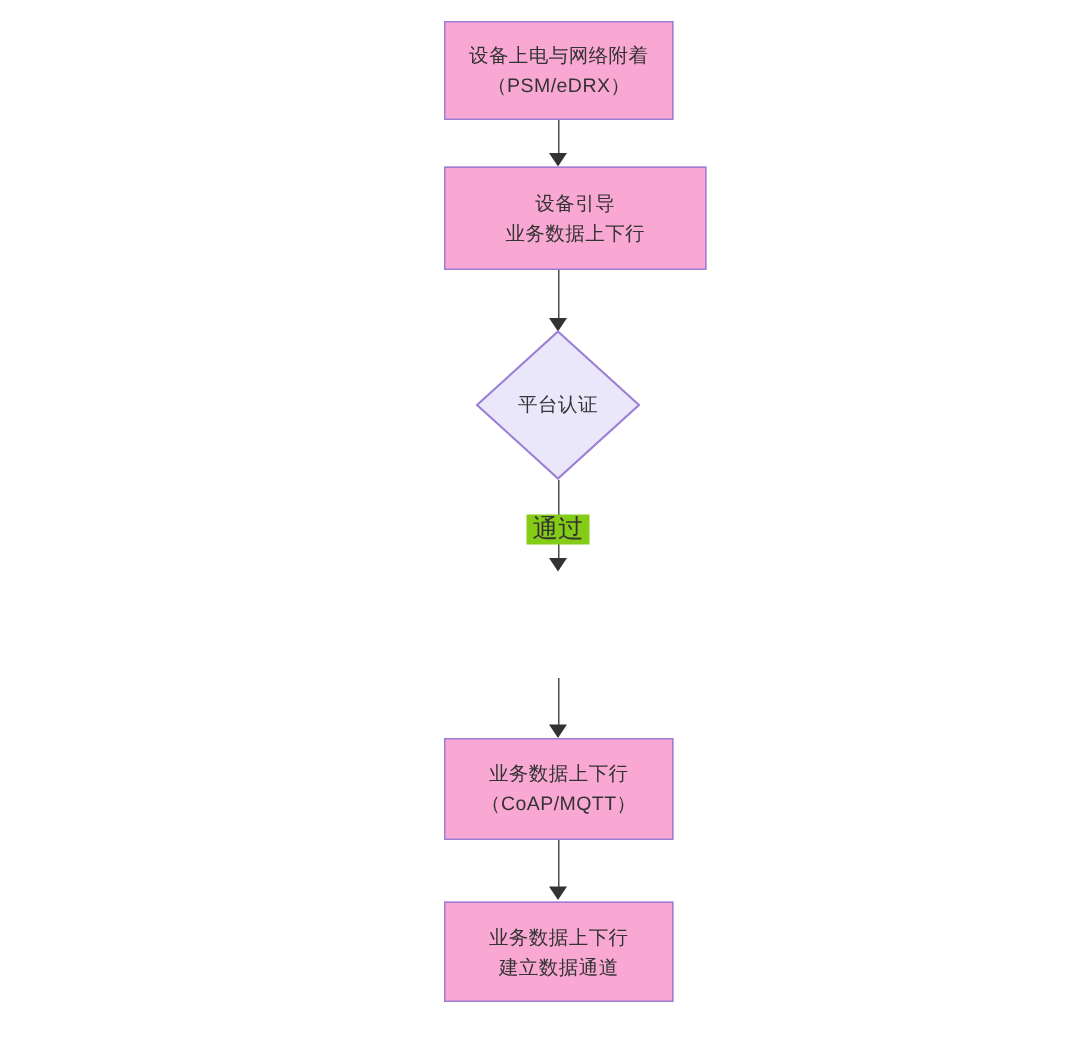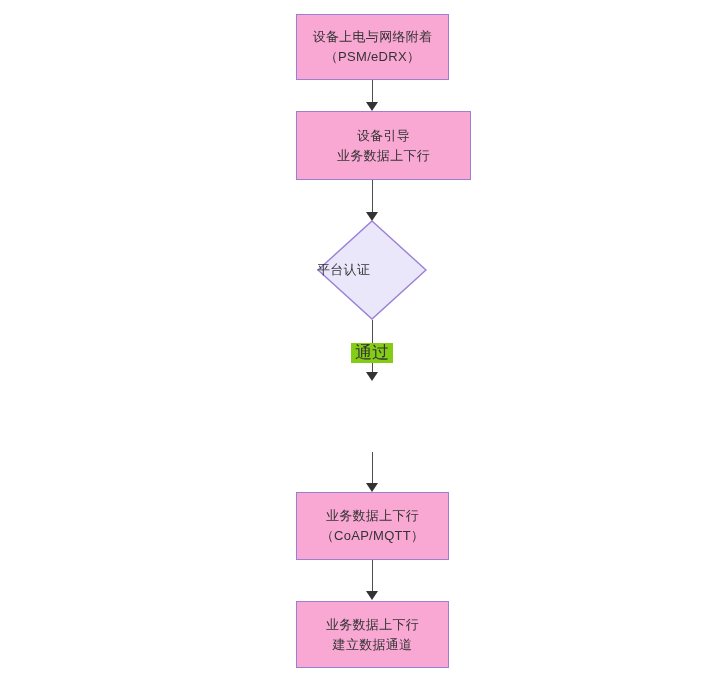--- a/index.html
+++ b/index.html
@@ -44,21 +44,21 @@
   .node .line1,
   .node .line2 {
     display: block;
   }
 
   
   .decision-wrap {
     position: absolute;
     display: flex;
     align-items: center;
-    justify-content: flex-start;
+    justify-content: center;
   }
   .decision-shape {
     position: absolute;
     left: 0;
     top: 0;
     width: 100%;
     height: 100%;
   }
   .decision-label {
     position: relative;

